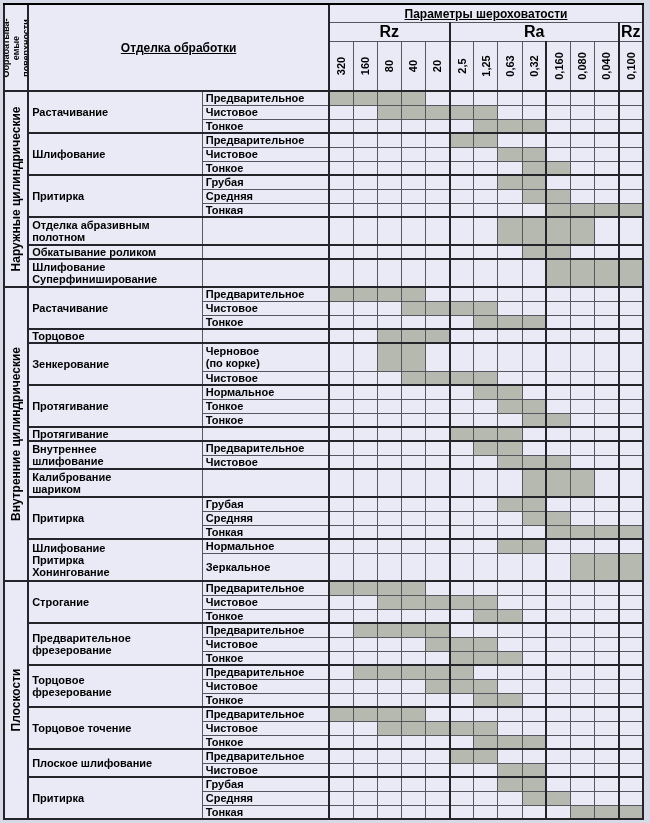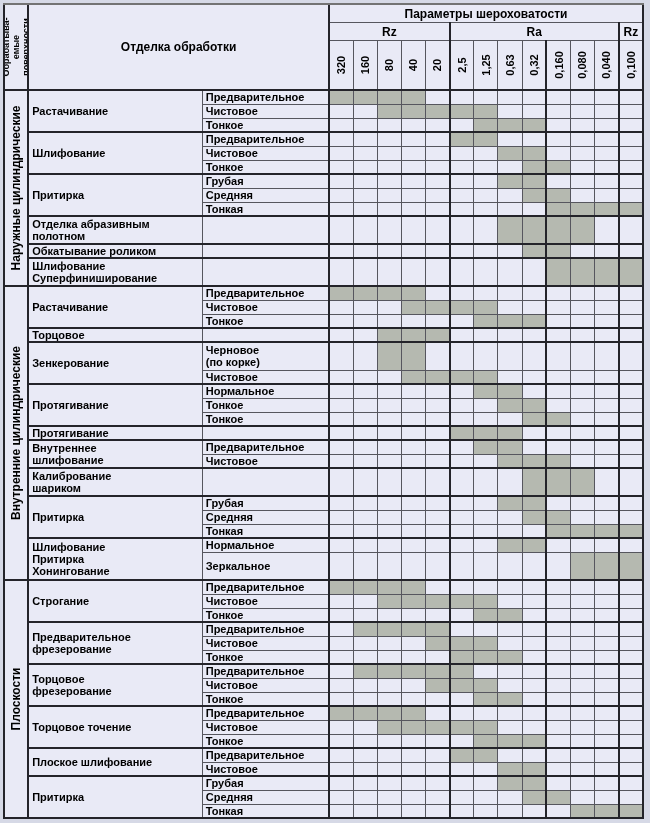--- a/index.html
+++ b/index.html
@@ -10,37 +10,37 @@
     color:#000;
   }
   table { border-collapse:collapse; table-layout:fixed; width:641px; }
   col.c-grp { width:24px; } col.c-met { width:173px; } col.c-sub { width:126px; }
   col.c-val { width:24px; }
   td,th { padding:0; margin:0; overflow:hidden; border:1px solid #56565e;
           background:#e9eaf6; font-weight:bold; position:relative; }
   table { border:2px solid #24242a; }
   thead th { text-align:center; }
   .h-params { height:17px; font-size:12px; border-bottom:1px solid #56565e; }
-  .h-grp    { height:17px; font-size:12px; }
+  .h-grp    { height:17px; font-size:16px; }
   .h-num    { height:48px; }
   .rot { position:absolute; left:50%; top:50%;
          transform:translate(-50%,-50%) rotate(-90deg);
          white-space:nowrap; }
   .corner .rot { white-space:pre-line; text-align:center;
                  font-size:9px; line-height:10px; font-weight:bold; }
   .h-num .rot { font-size:11px; }
   td.group { border-right:2px solid #24242a; }
   td.group .rot { font-size:12px; }
   td.method, td.sub { text-align:left; padding:0 3px; font-size:11px;
                       line-height:12px; white-space:pre-line; vertical-align:middle; }
   tr.r14 { height:14px; } tr.r28 { height:28px; }
   tr.mtop > td { border-top:2px solid #24242a; }
   .bl { border-left:2px solid #24242a; }
   td.val.sh { background:var(--shaded,#b5b9b0); }
-  thead tr:first-child th { border-top:2px solid #737373; }
+  thead tr:first-child th { border-top:2px solid #000000;text-decoration:underline; }
   tbody tr:last-child td { border-bottom:2px solid #24242a; }
 </style>
 </head>
 <body>
 
 <div class="page">
   <table id="tbl">
     <colgroup id="cols">
         <col class="c-grp">
         <col class="c-met">

